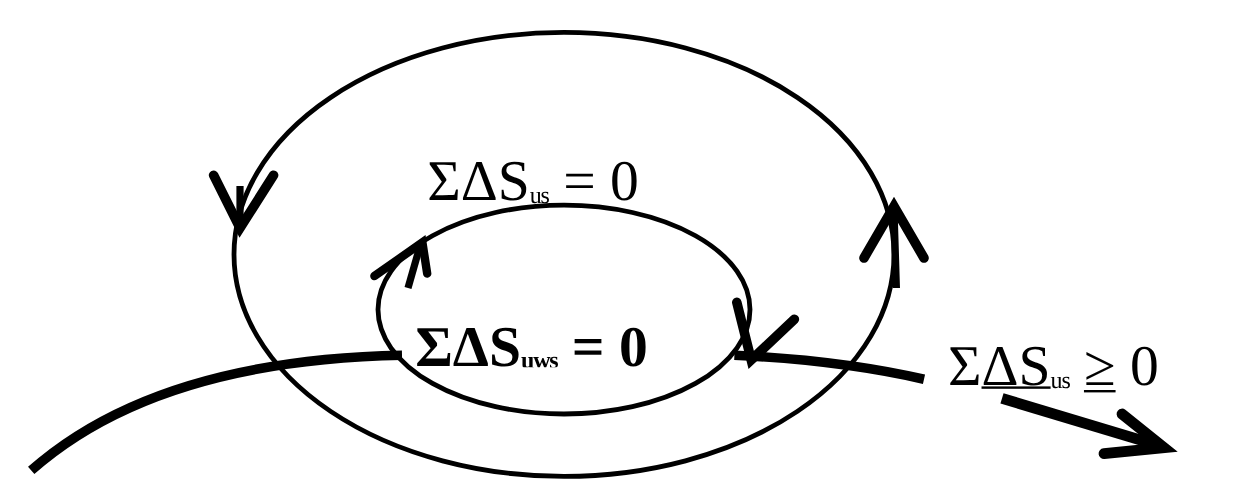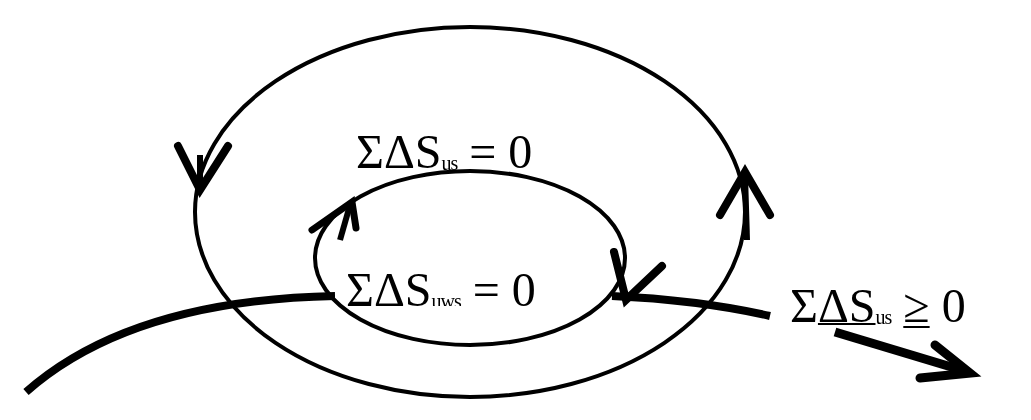--- a/index.html
+++ b/index.html
@@ -48,20 +48,21 @@
       left: 356px;
       top: 128px;
       height: 44px;
       overflow: hidden;
     }
     #label-inner-cycle {
       left: 346px;
       top: 266px;
       height: 40px;
       overflow: hidden;
+      font-weight: bold;
     }
     #label-irreversible {
       left: 790px;
       top: 282px;
       font-family: Liberation Serif, serif;
     }
     #label-irreversible .delta-u {
       text-decoration: underline;
       text-decoration-thickness: 2px;
     }

